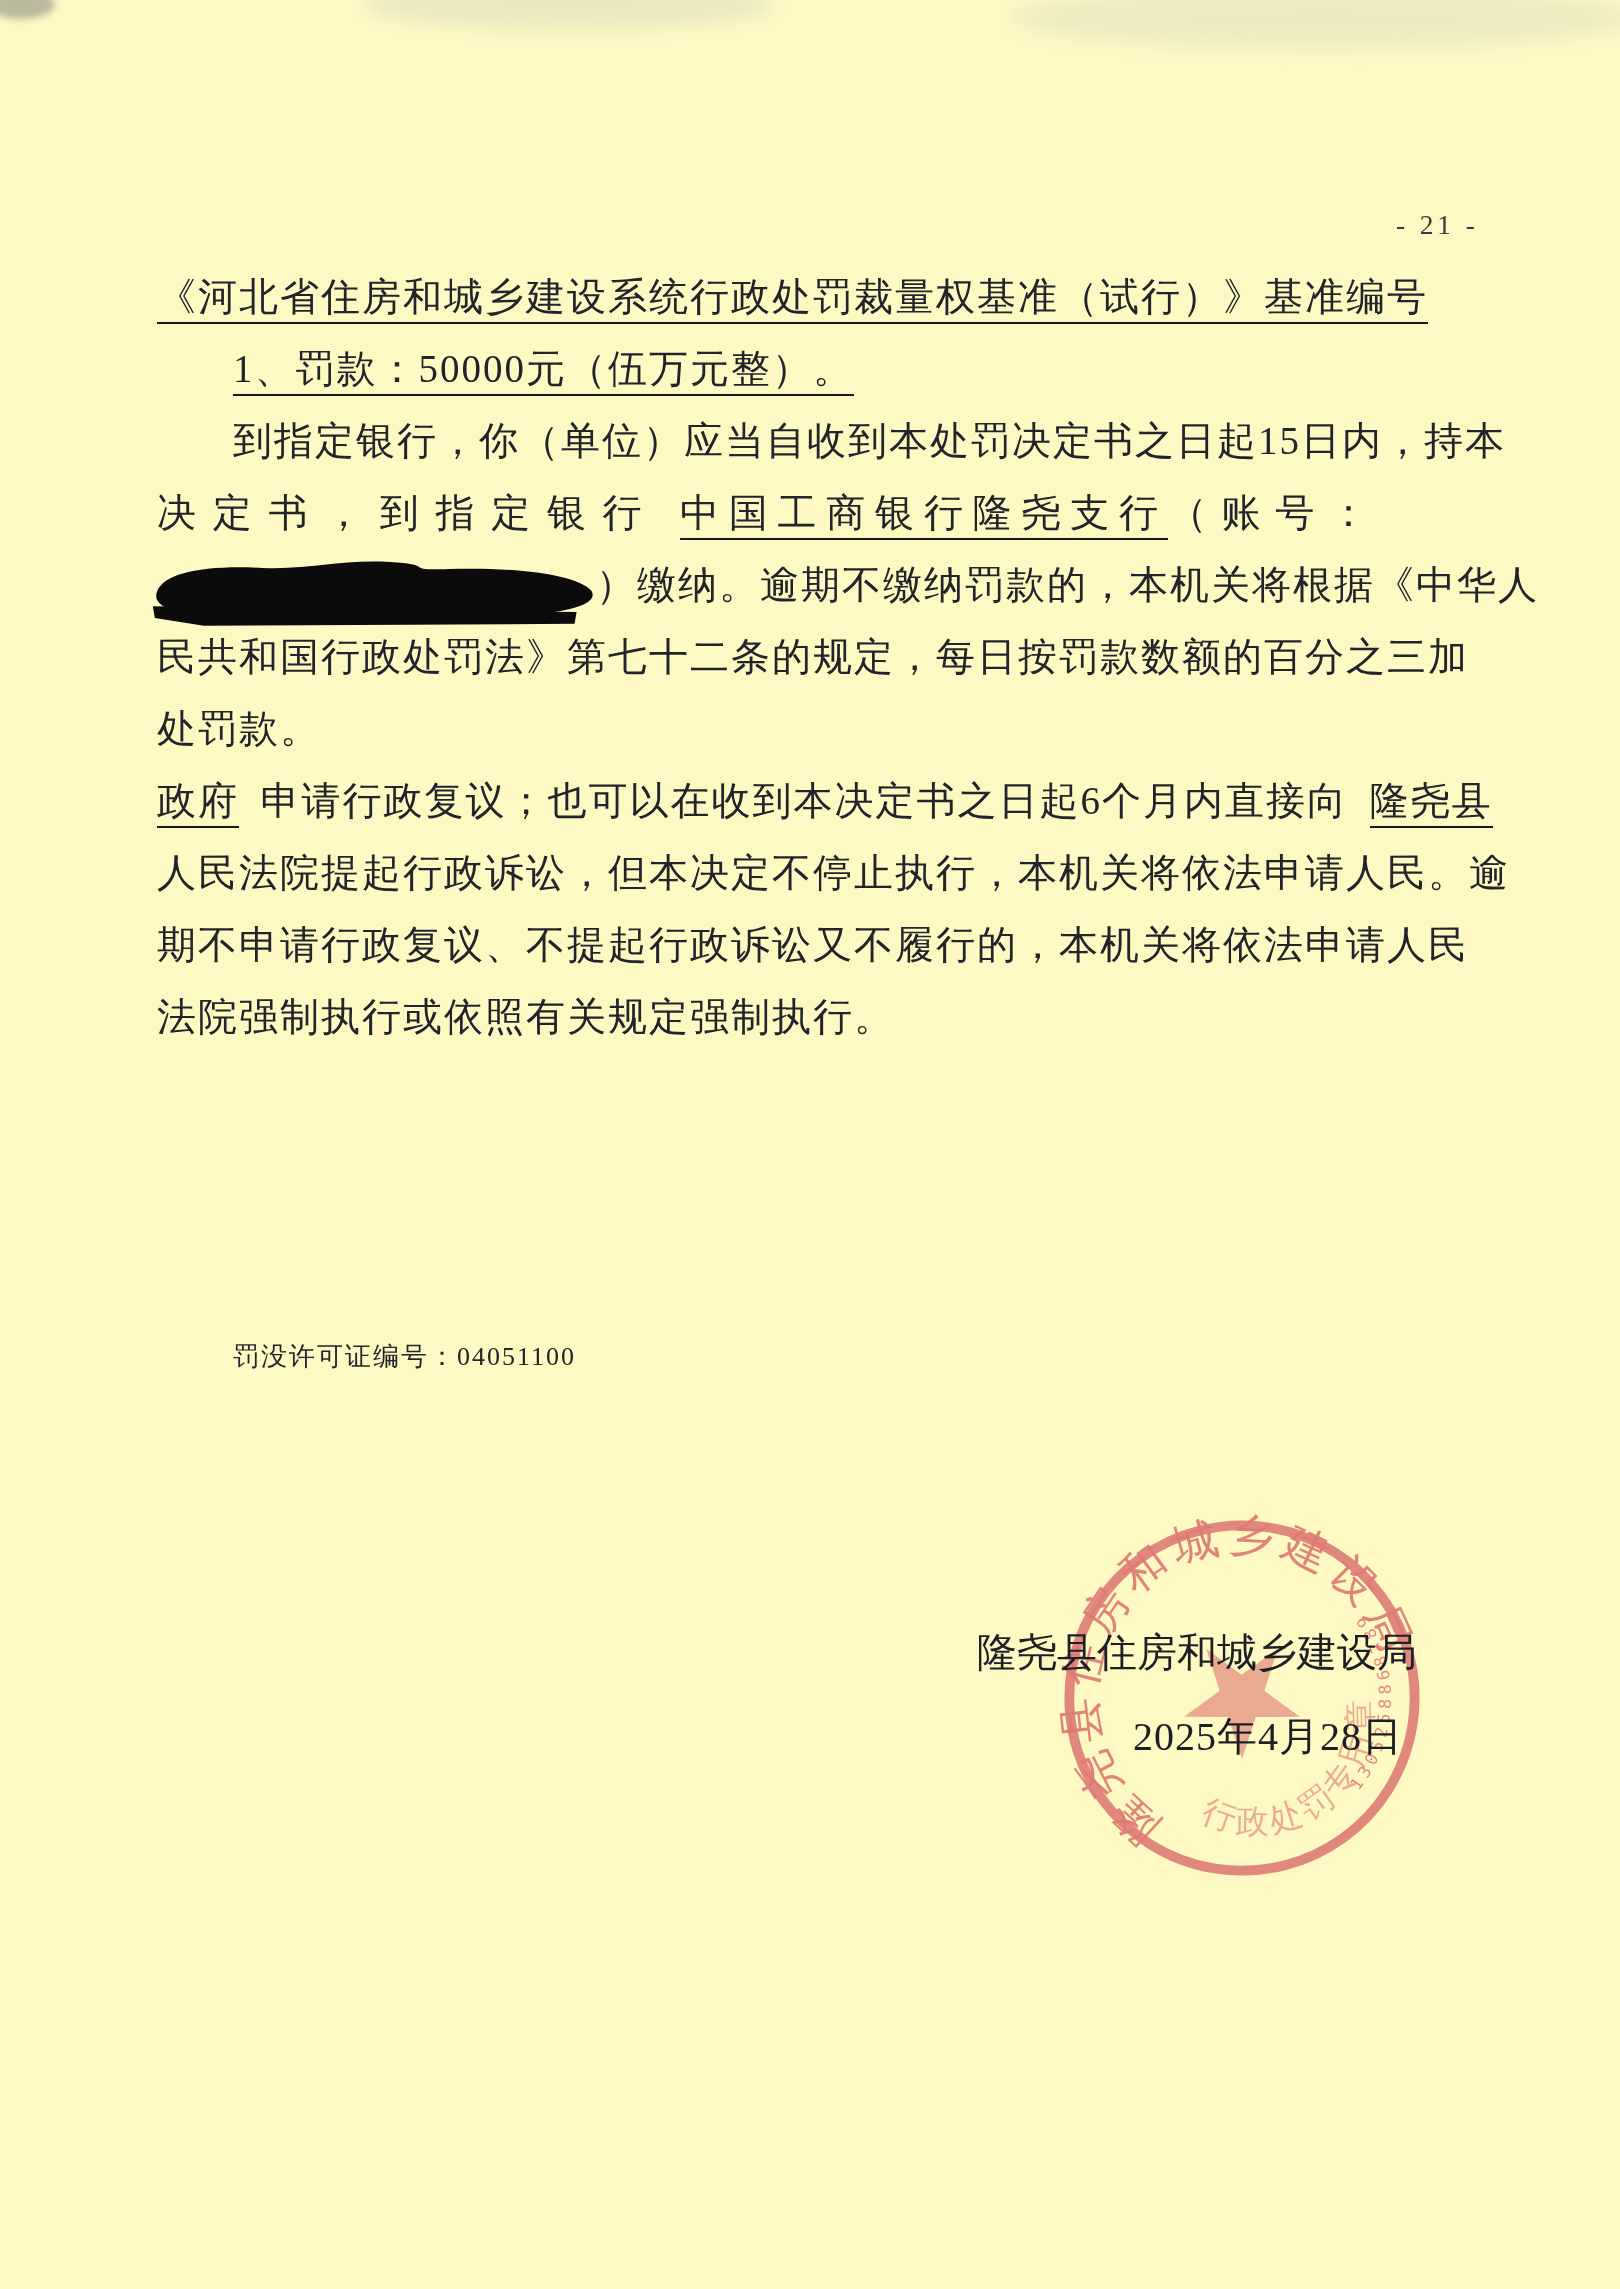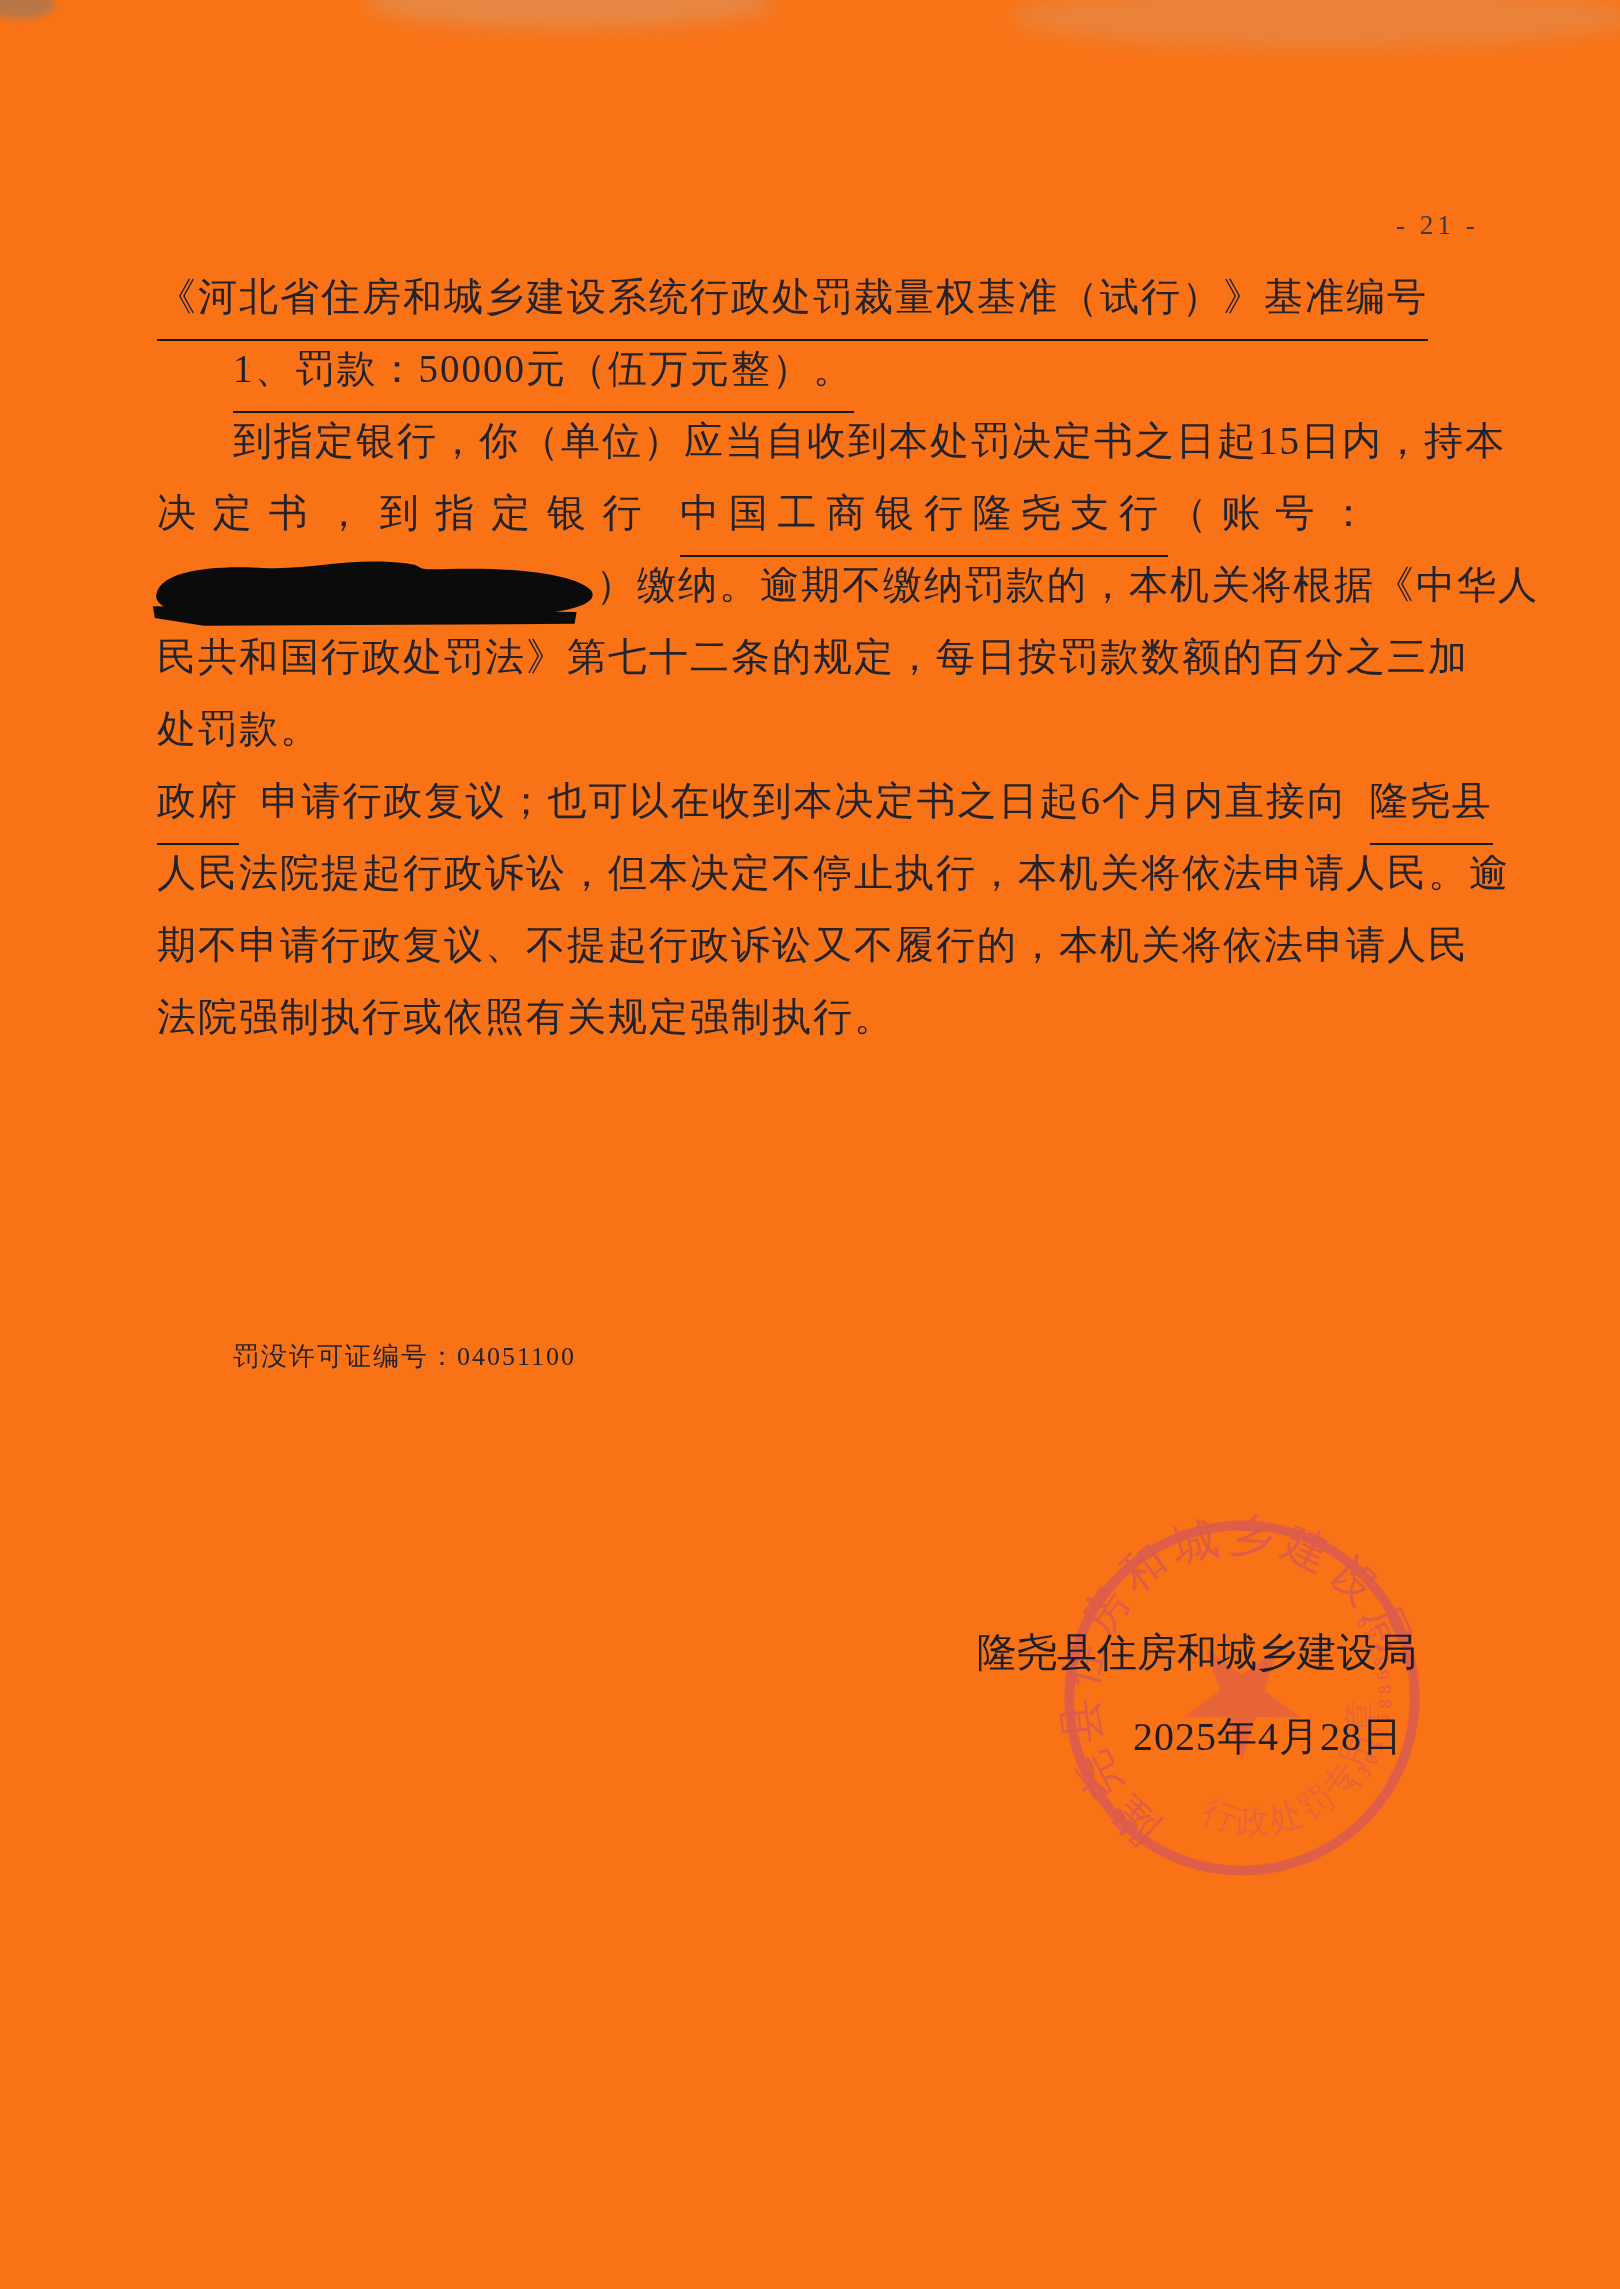--- a/index.html
+++ b/index.html
@@ -1,19 +1,19 @@
 <!DOCTYPE html>
 <html><head>
 <meta charset="utf-8">
 <style>
   html,body{margin:0;padding:0;background:#ffffff;}
   .page{
     position:relative;
     width:1620px;height:2290px;
-    background:#f97316;
+    background:#fef9c3;
     overflow:hidden;
     font-family:"Liberation Serif","DejaVu Serif",serif;
     color:#23232b;
   }
   
   .smudge{position:absolute;background:#b9b9b9;filter:blur(9.8px);opacity:.28;border-radius:50%;}
   .smudge.s1{left:363px;top:-21.6px;width:412px;height:51px;}
   .smudge.s2{left:1010px;top:-13.7px;width:627px;height:63px;opacity:.22;}
   .smudge.s3{left:-13.7px;top:-9.8px;width:69px;height:29px;opacity:.5;filter:blur(3.9px);background:#7a7a7a;}
 
@@ -24,21 +24,21 @@
 
   .body-block{
     position:absolute;left:157px;top:261px;width:1321px;
   }
   .tline{
     height:72px;line-height:72px;
     font-size:39px;letter-spacing:2px;
     white-space:nowrap;
     position:relative;
   }
-  .tline .u{border-bottom:2.9px solid #17171c;padding-bottom:21px;}
+  .tline .u{border-bottom:2.9px solid #17171c;padding-bottom:4px;}
   .indent{text-indent:76px;}
 
   
   .sp18{letter-spacing:16.7px;}
   .sp10{letter-spacing:9.8px;}
   .sp16{letter-spacing:14.7px;}
   .gap{display:inline-block;width:21.6px;}
 
   
   .redaction{position:absolute;left:-11.8px;top:5.9px;width:461px;height:71px;}

